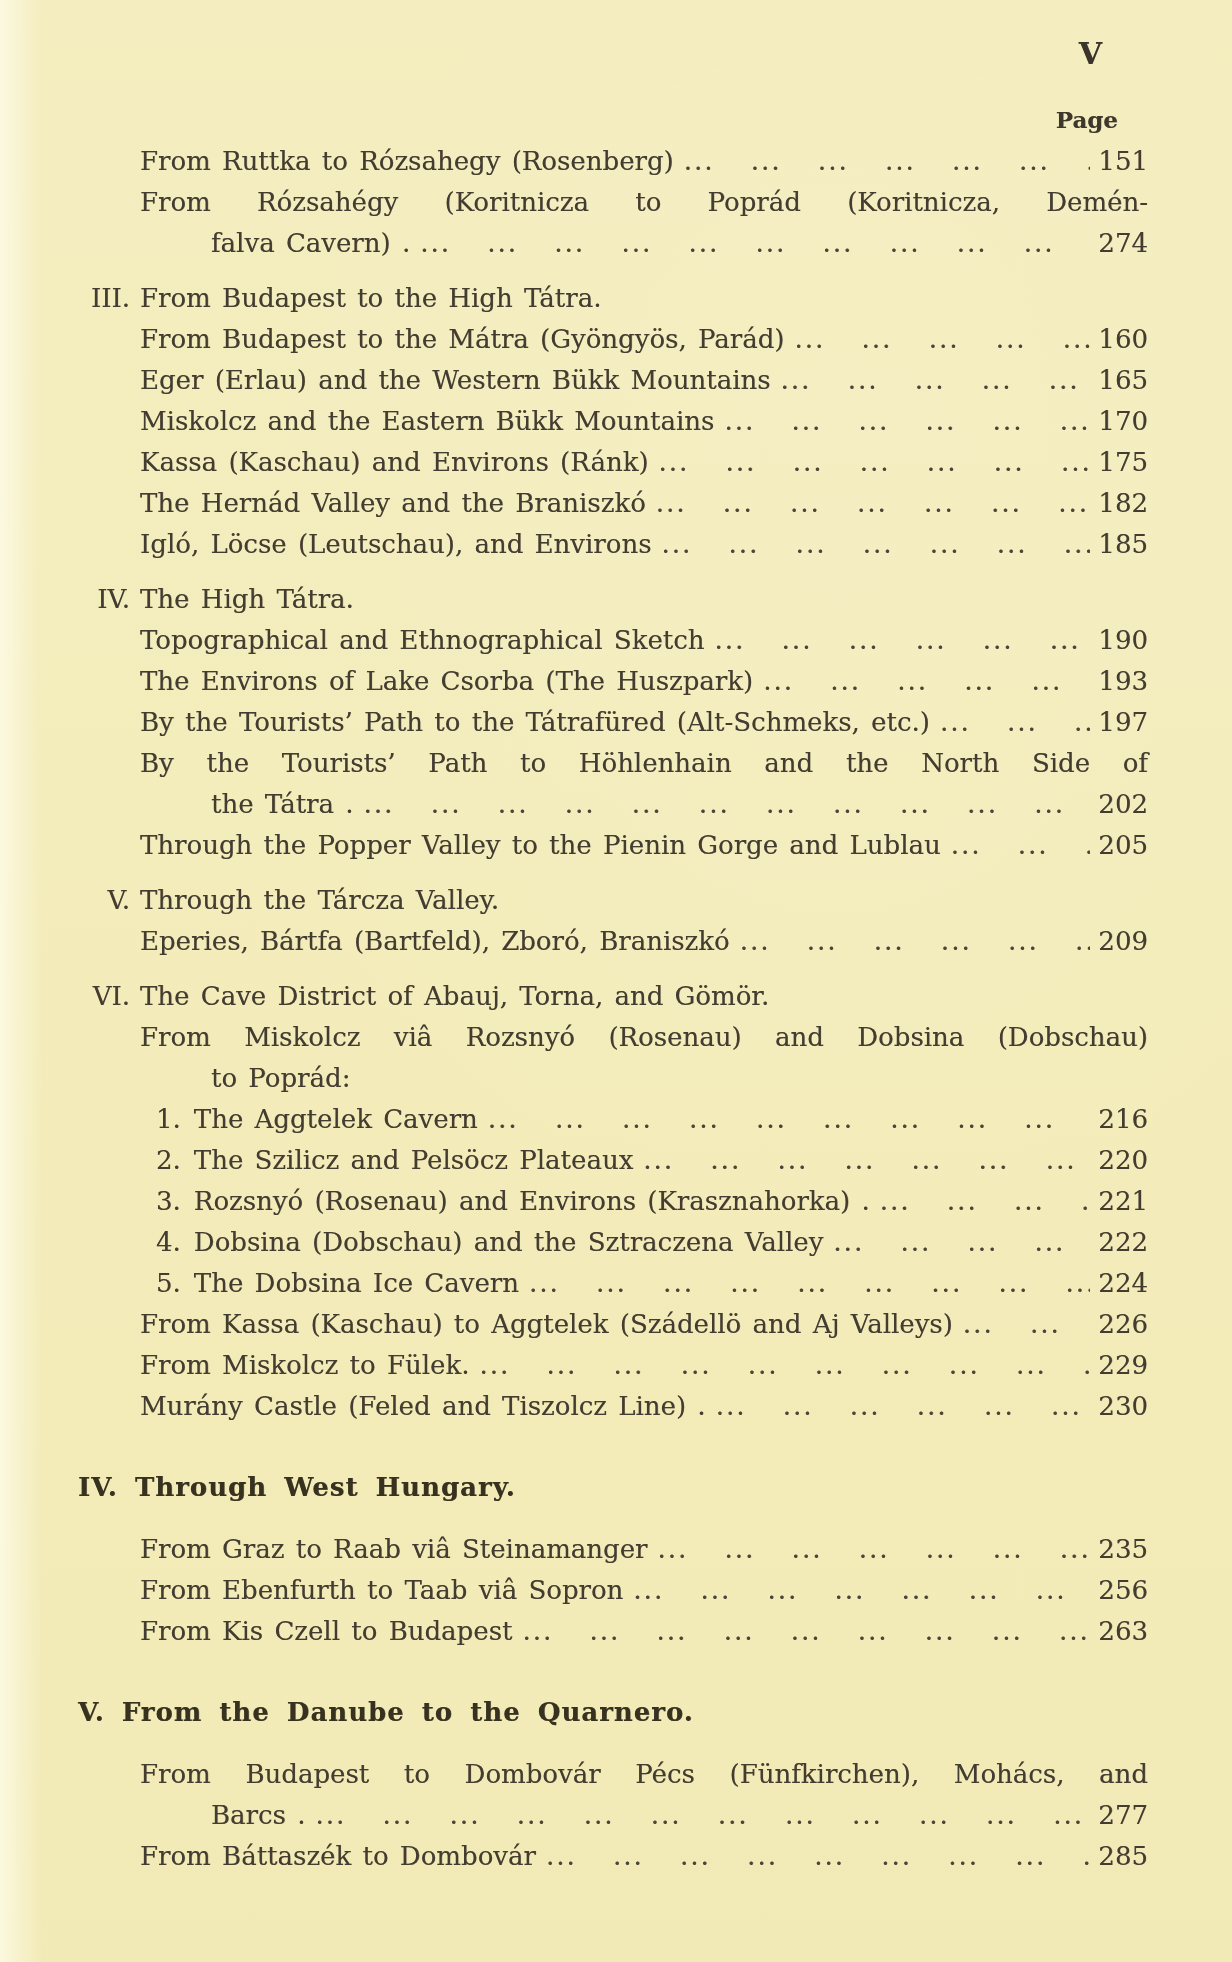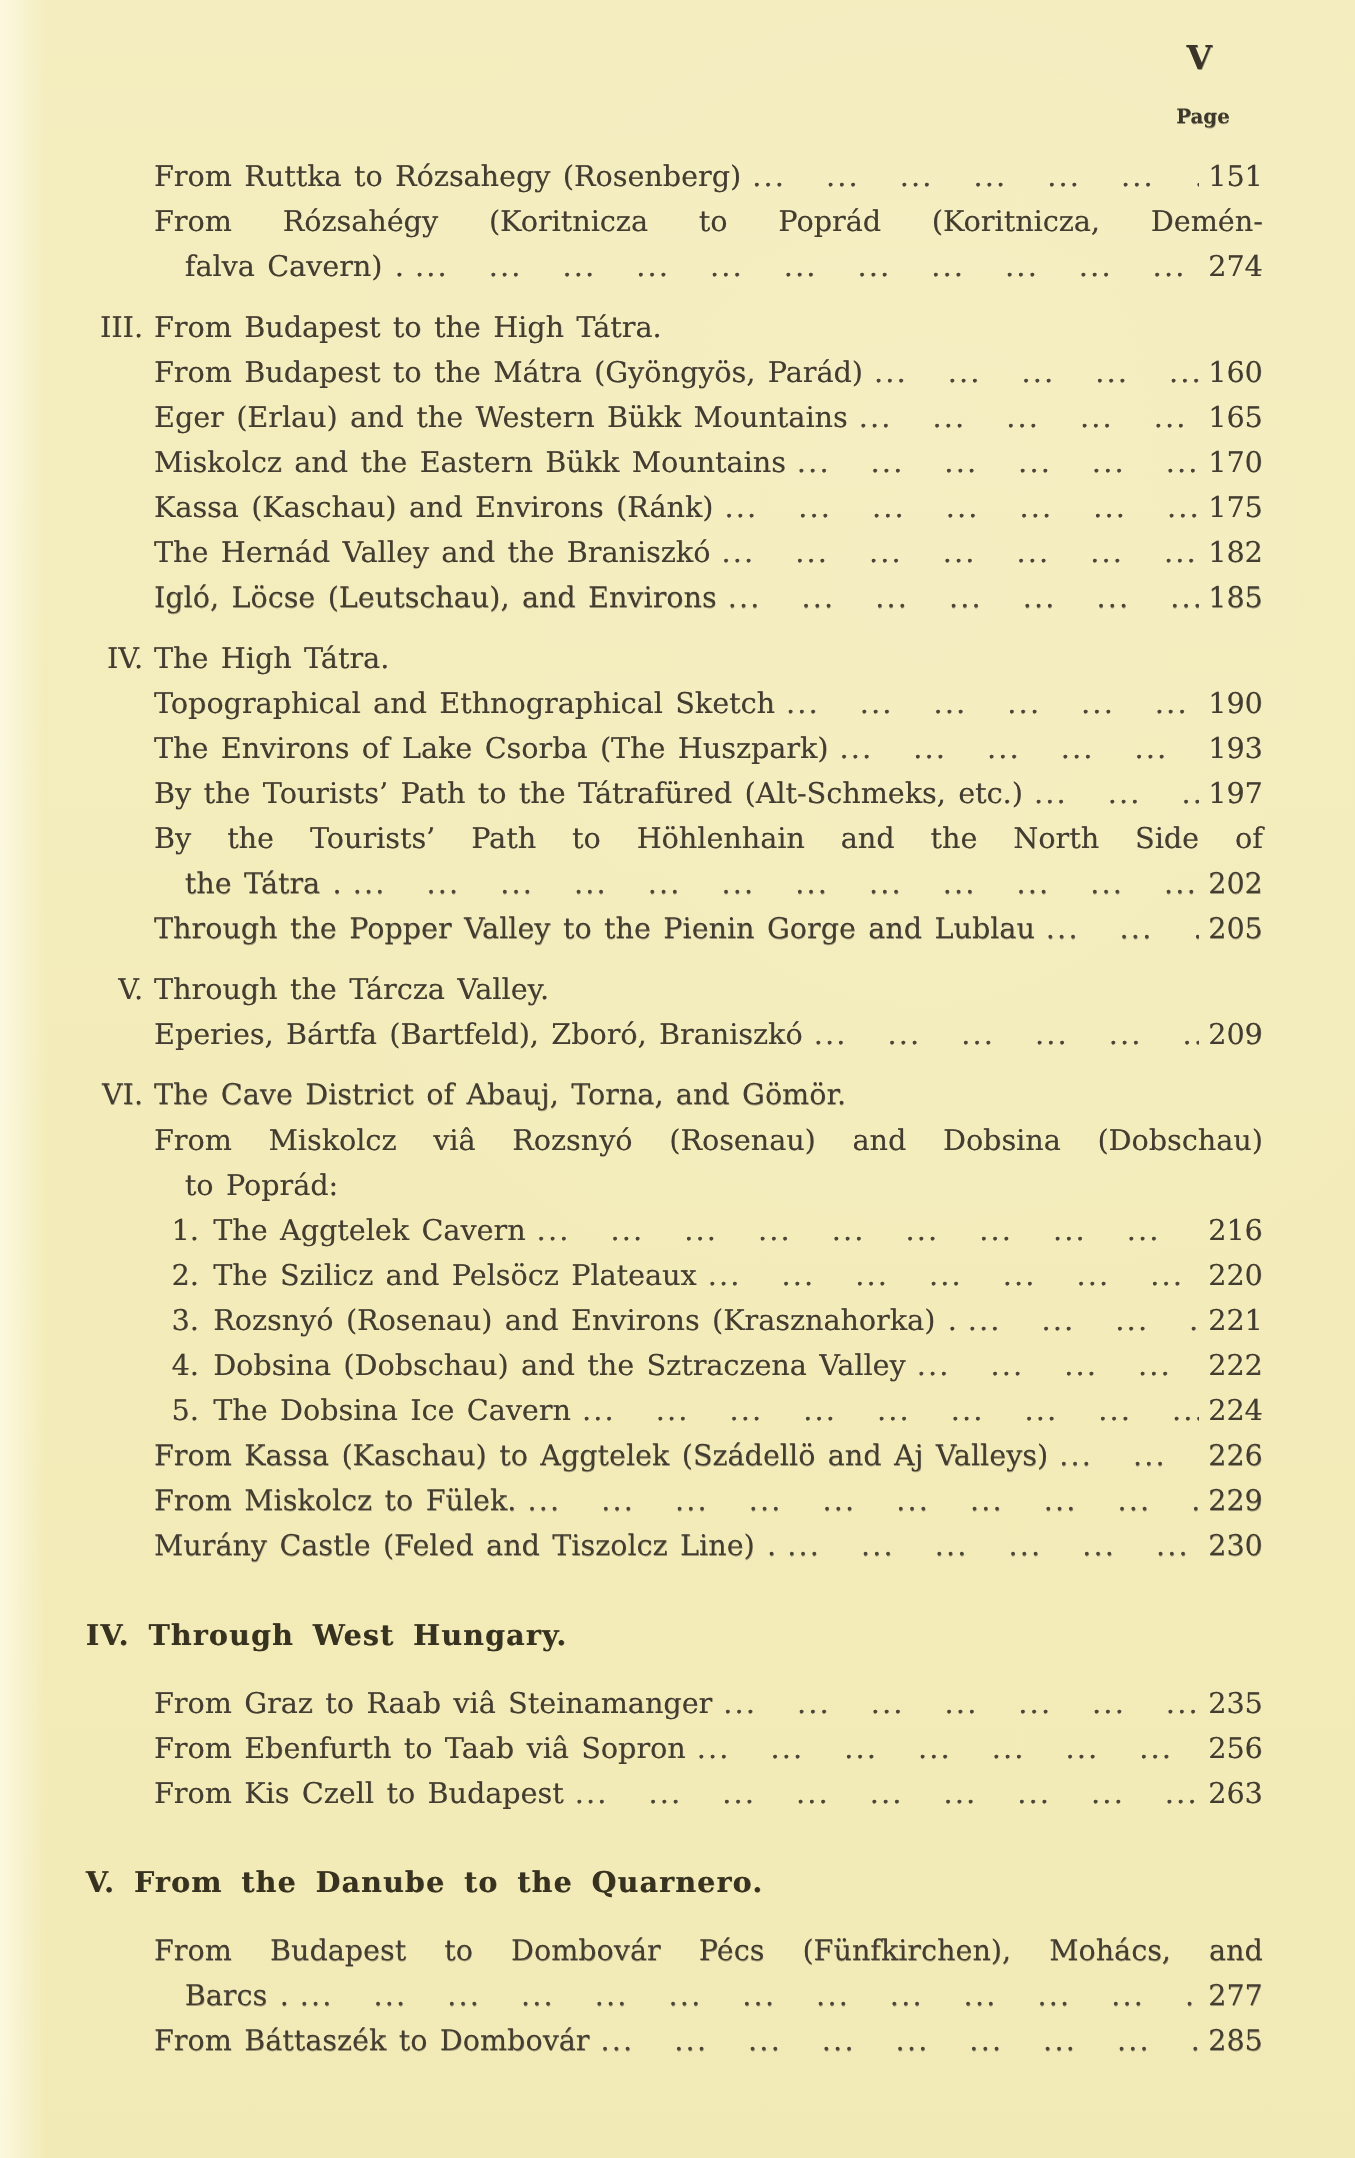--- a/index.html
+++ b/index.html
@@ -15,43 +15,43 @@
       radial-gradient(75% 55% at 68% 28%, rgba(255,255,255,.08), rgba(0,0,0,0) 72%),
       linear-gradient(180deg, #f4edbf 0%, #f3ecba 55%, #f2eab6 100%);
     color:#433c30;
     text-shadow:0.3px 0.3px 0.5px rgba(58,50,38,.45);
   }
   .folio{
     position:absolute;top:36px;right:130px;
     font-size:30px;font-weight:bold;color:#3a342a;
   }
   .pagelabel{
-    position:absolute;top:96px;right:114px;
-    font-size:18px;font-weight:bold;color:#3e382c;
+    position:absolute;top:106px;right:114px;
+    font-size:23px;font-weight:bold;color:#3e382c;
   }
   .toc{
     position:absolute;left:140px;top:148px;width:1008px;
     font-size:26px;word-spacing:3px;
   }
   .row{line-height:27px;margin-bottom:14px;}
   .entry{display:flex;align-items:baseline;justify-content:flex-end;}
   .title{white-space:nowrap;flex:0 0 auto;}
   .dots{
     flex:1 1 auto;overflow:hidden;white-space:nowrap;
     margin-left:10px;margin-right:8px;min-width:26px;
     color:#4b4538;
   }
   .dots::before{
     content:"... ... ... ... ... ... ... ... ... ... ... ... ... ... ... ... ... ... ... ... ... ...";
     letter-spacing:2px;word-spacing:26px;
   }
   .pg{flex:0 0 auto;min-width:46px;text-align:right;white-space:nowrap;}
   .num{margin-right:13px;}
   .numbered{margin-left:16px;}
-  .cont{margin-left:28px;}
+  .cont{margin-left:71px;}
   .section{position:relative;margin-top:28px;}
   .roman{position:absolute;right:100%;top:0;padding-right:10px;white-space:nowrap;}
   .jline{text-align:justify;text-align-last:justify;}
   .bigheading{
     font-size:26px;line-height:46px;font-weight:bold;
     margin:44px 0 26px -62px;
     letter-spacing:1px;word-spacing:7px;color:#37311f;
     text-shadow:0.4px 0.4px 0.6px rgba(45,38,20,.5);
   }
 </style>

